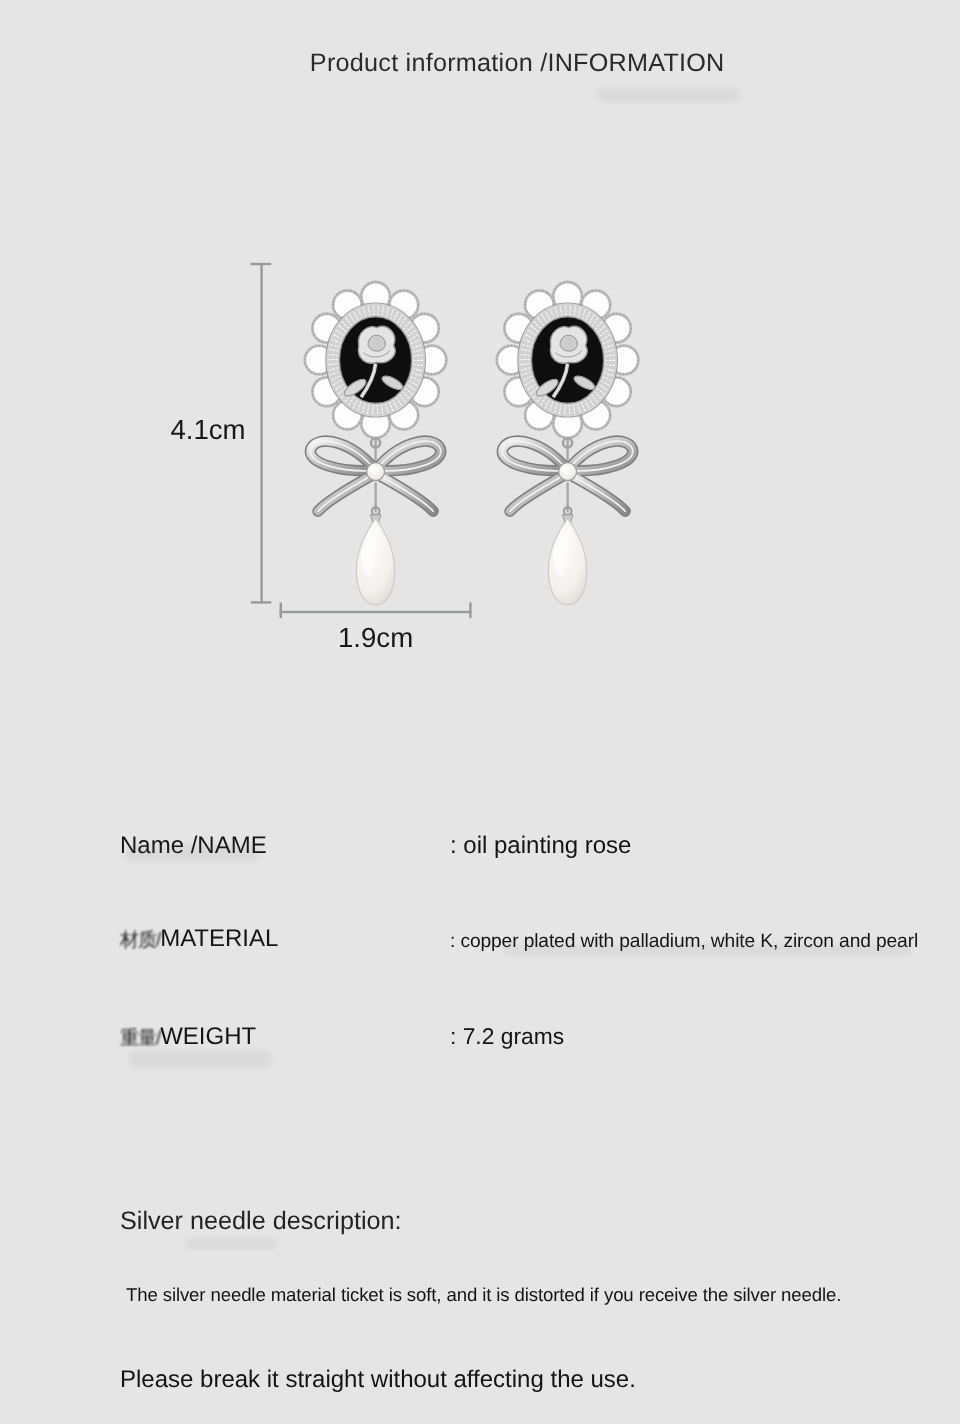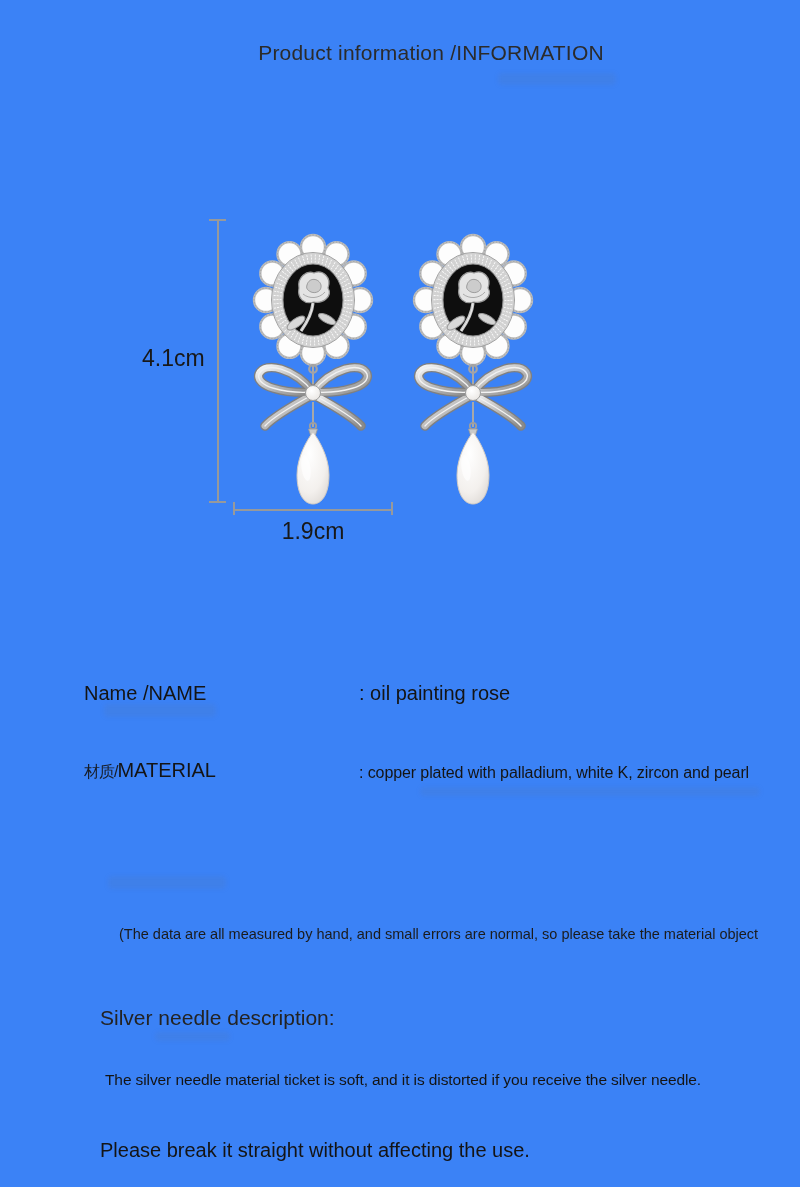--- a/index.html
+++ b/index.html
@@ -1,38 +1,38 @@
 <!DOCTYPE html>
 <html><head>
 <meta charset="utf-8">
 <style>
   html,body{margin:0;padding:0;background:#ffffff;}
   .page{
-    position:relative;width:800px;height:1187px;background:#3b82f6;
+    position:relative;width:800px;height:1187px;background:#e5e5e5;
     font-family:"Liberation Sans",sans-serif;color:#1f1f1f;overflow:hidden;
   }
   .abs{position:absolute;}
   
   .title{top:41px;left:0;width:862px;text-align:center;font-size:21px;
     font-weight:500;color:#2b2b2b;letter-spacing:.2px;}
   
   .dim{background:#97999b;}
   .dimv{left:217px;top:220px;width:2px;height:283px;}
   .dimcap{width:17px;height:2px;left:209px;}
   .capTop{top:219px;} .capBot{top:501px;}
   .dimh{left:233px;top:509px;width:160px;height:2px;}
   .dimtick{width:2px;height:13px;top:502px;}
   .tickL{left:233px;} .tickR{left:391px;}
   .hlabel{left:142px;top:345px;font-size:23px;color:#181818;}
   .wlabel{left:252px;top:518px;width:122px;text-align:center;font-size:23px;color:#181818;}
   
   svg.earring{position:absolute;top:228px;width:130px;height:292px;}
   #e1{left:248px;} #e2{left:408px;}
   
-  .row{left:84px;width:695px;height:32px;}
+  .row{left:100px;width:695px;height:32px;margin-top:12px;}
   .row .lab{position:absolute;left:0;top:0;font-size:20px;color:#141414;white-space:nowrap;}
   .row .val{position:absolute;left:275px;top:0;font-size:20px;color:#141414;white-space:nowrap;}
   .r1{top:682px;} .r2{top:759px;} .r3{top:841px;}
   .r2 .val{font-size:16px;top:5px;letter-spacing:-.1px;}
   .r3 .val{font-size:19px;top:1px;}
   .garble{filter:blur(.7px);font-weight:normal;font-size:16px;letter-spacing:-1px;opacity:.92;}
   
   .note{left:119px;top:923px;width:680px;font-size:14.5px;line-height:22px;color:#1b1b1b;}
   .note span{display:block;}
   .needle-h{left:100px;top:1006px;font-size:21px;color:#232323;}
@@ -183,24 +183,27 @@
     <span class="val">: oil painting rose</span>
   </div>
   <div class="abs smudge" style="left:104px;top:704px;width:112px;height:13px;"></div>
 
   <div class="abs row r2">
     <span class="lab"><span class="garble">材质/</span><span>MATERIAL</span></span>
     <span class="val">: copper plated with palladium, white K, zircon and pearl</span>
   </div>
   <div class="abs smudge" style="left:420px;top:787px;width:340px;height:9px;"></div>
 
+  <div class="abs row r3">
+    <span class="lab"><span class="garble">重量/</span><span>WEIGHT</span></span>
+    <span class="val">: 7.2 grams</span>
+  </div>
   <div class="abs smudge" style="left:108px;top:876px;width:118px;height:13px;"></div>
 
   <div class="abs note">
-    <span>(The data are all measured by hand, and small errors are normal, so please take the material object</span>
   </div>
 
   <div class="abs needle-h">Silver needle description:</div>
   <div class="abs smudge" style="left:155px;top:1032px;width:75px;height:9px;"></div>
   <div class="abs needle-1">The silver needle material ticket is soft, and it is distorted if you receive the silver needle.</div>
   <div class="abs needle-2">Please break it straight without affecting the use.</div>
 
 </div>
 
 </body></html>

